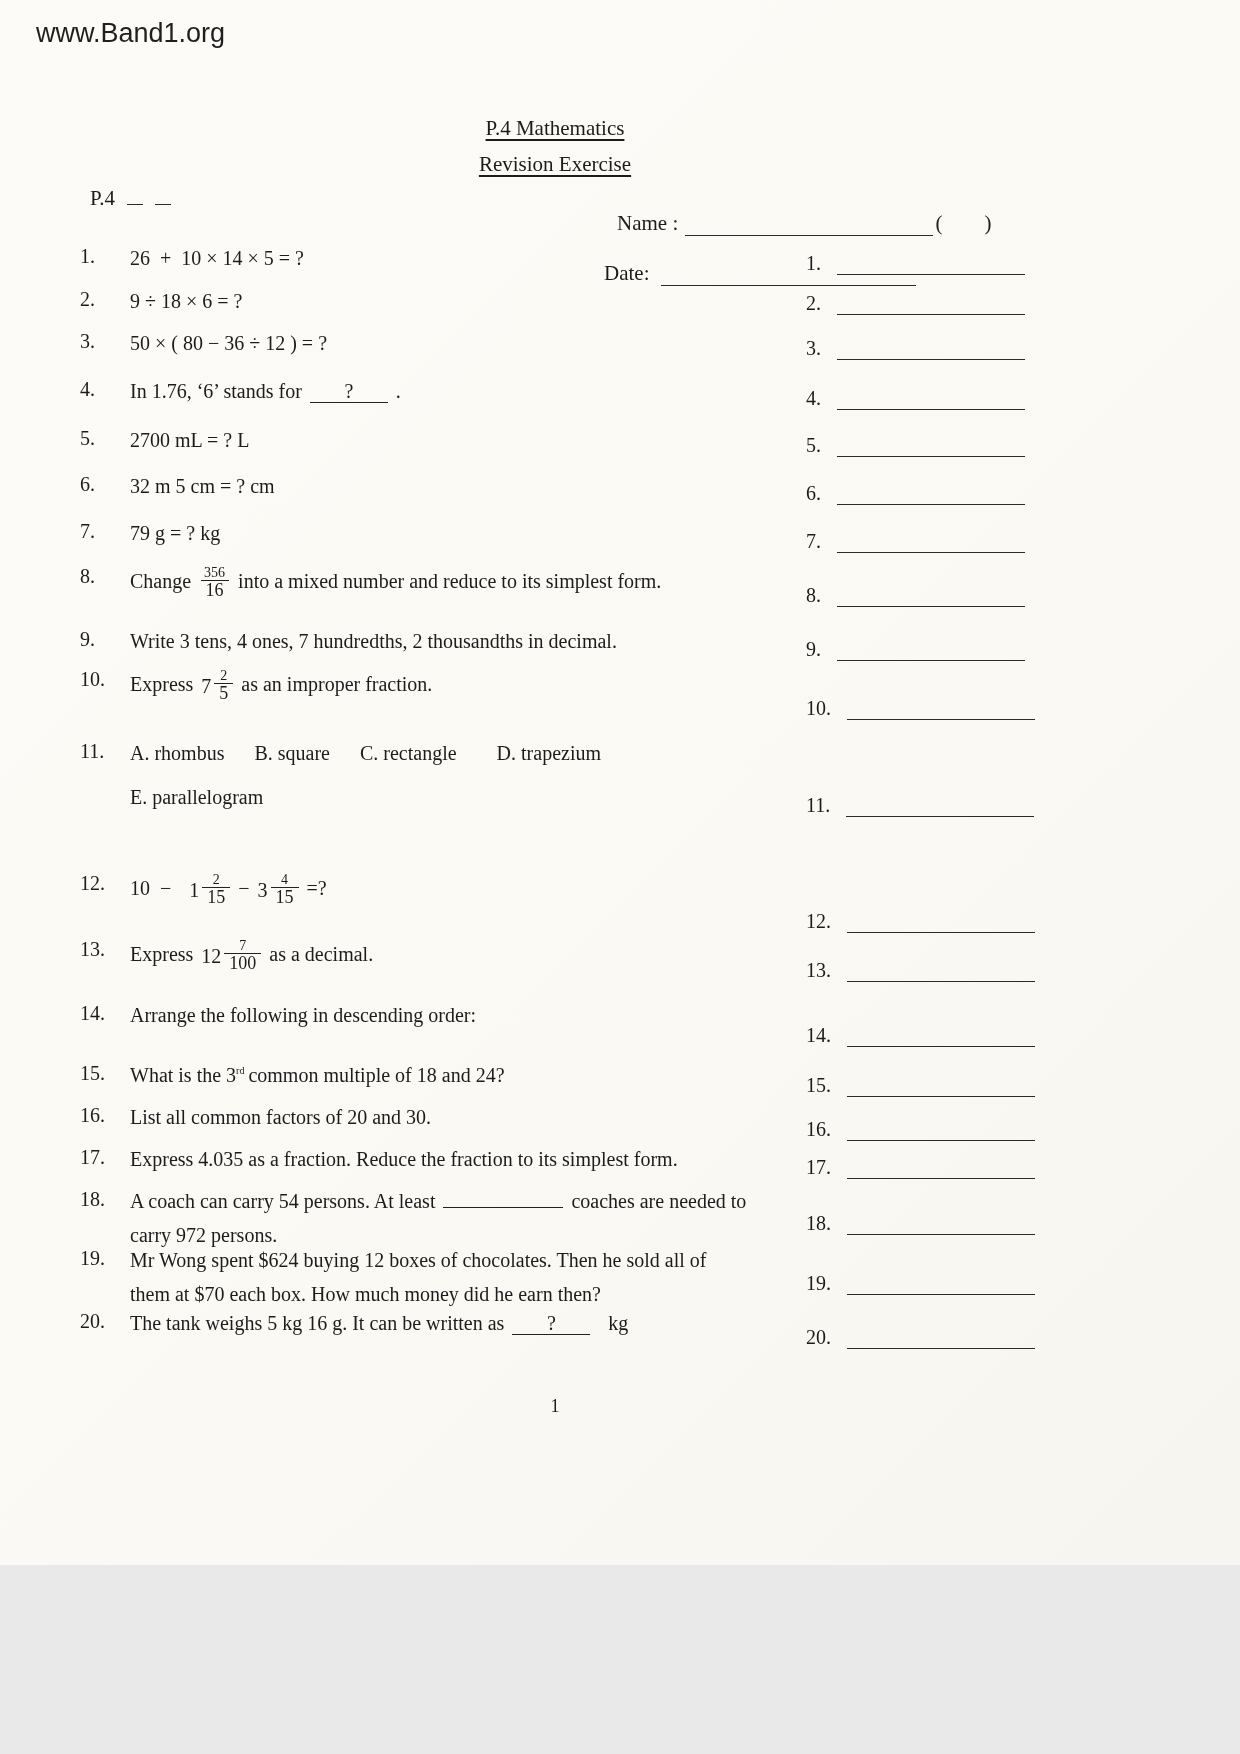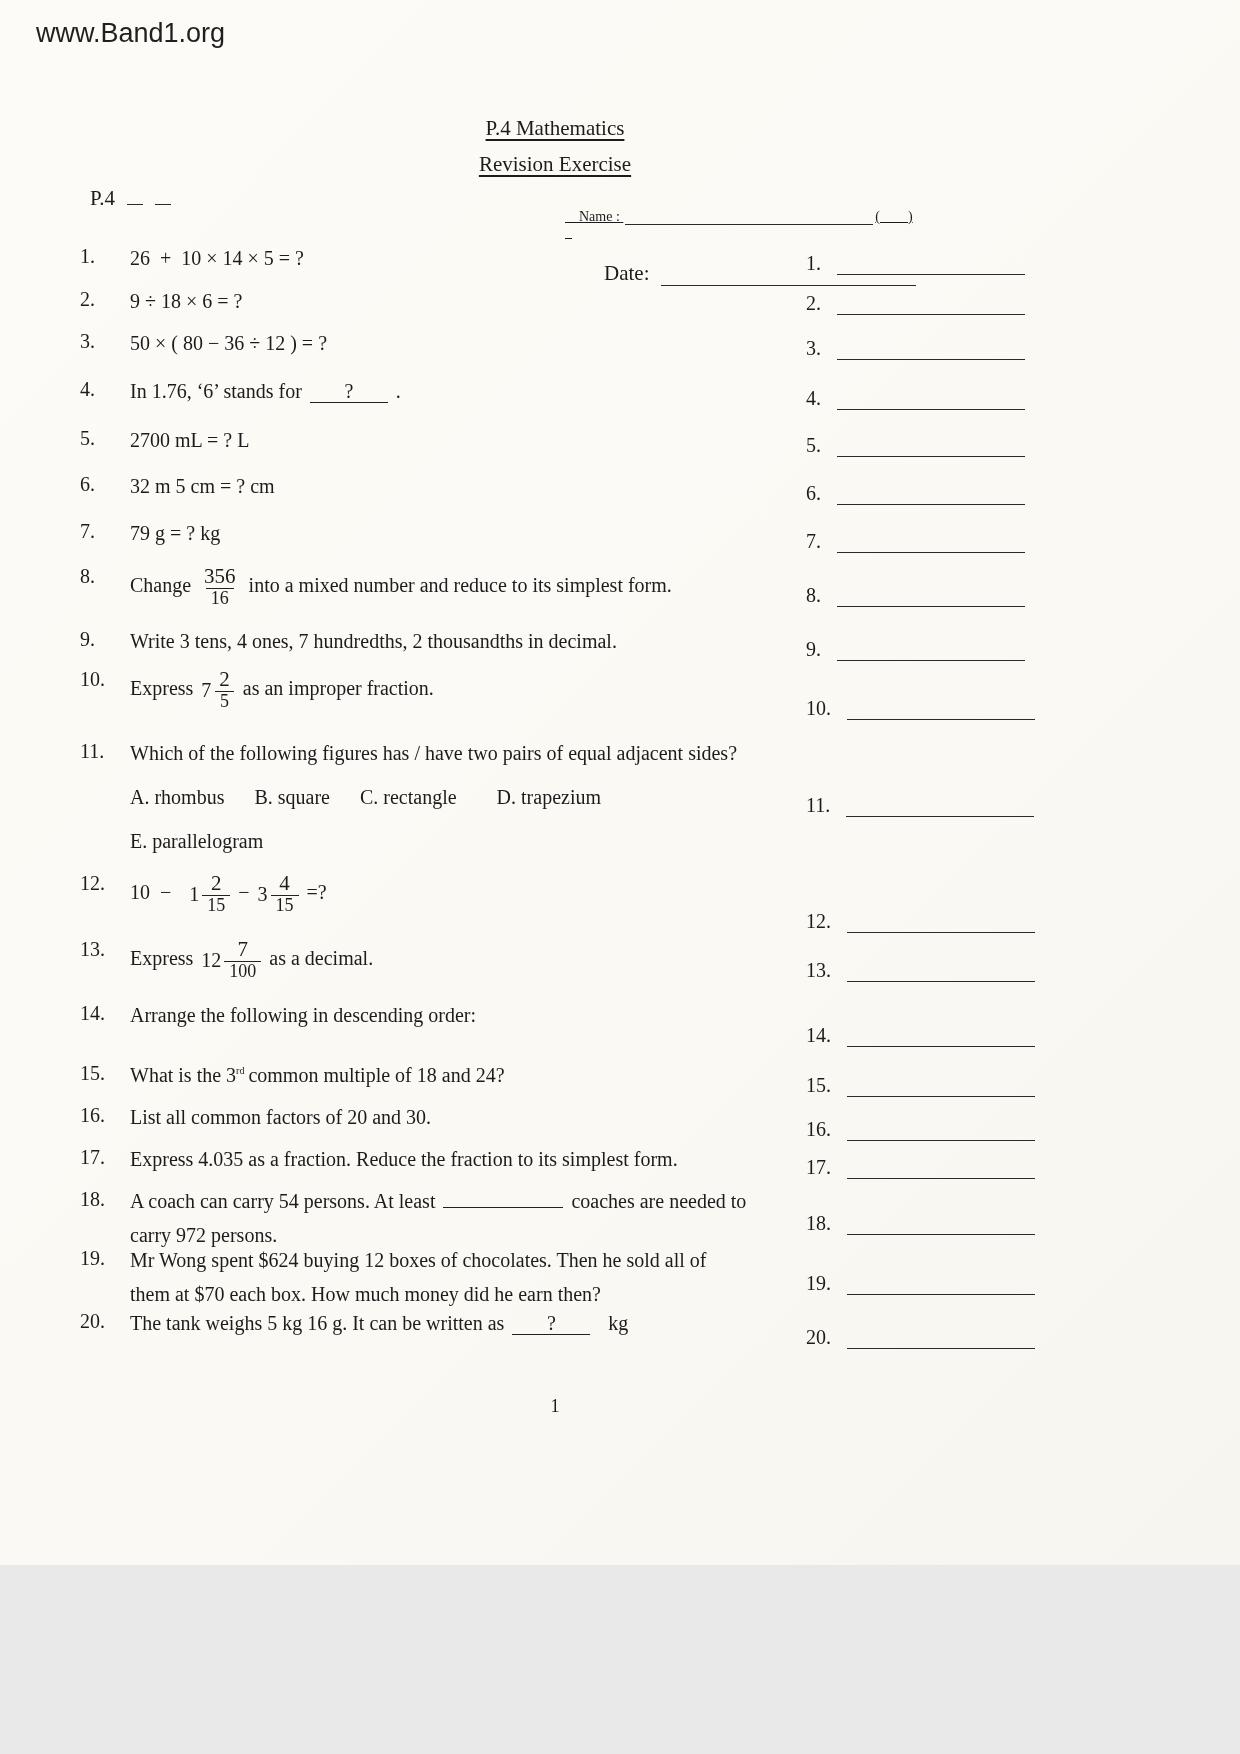--- a/index.html
+++ b/index.html
@@ -22,37 +22,37 @@
   }
   .t1, .t2 {
     position:absolute; left:0; width:1110px; text-align:center;
     font-size:21px;
     text-decoration:underline; text-underline-offset:4px;
   }
   .t1 { top:116px; }
   .t2 { top:152px; }
   .hclass { position:absolute; left:90px; top:184px; font-size:21px; }
   .hblank { display:inline-block; width:16px; height:20px; border-bottom:1.6px solid #2a2a2a; margin-left:12px; }
-  .hname { position:absolute; left:565px; top:186px; font-size:14px; white-space:pre;text-decoration:underline; }
+  .hname { position:absolute; left:596px; top:186px; font-size:21px; white-space:pre; }
   .nline { display:inline-block; width:248px; height:22px; border-bottom:1.6px solid #2a2a2a; margin:0 2px; vertical-align:bottom; }
   .paren { white-space:pre; }
   .hdate { position:absolute; left:583px; top:236px; font-size:21px; white-space:pre;font-family:Liberation Serif, serif; }
   .dline { display:inline-block; width:255px; height:22px; border-bottom:1.6px solid #2a2a2a; margin-left:6px; vertical-align:bottom; }
 
   .q-row { position:absolute; left:80px; display:flex; align-items:flex-start; }
   .qnum { width:50px; flex:none; font-size:20px; }
   .qbody { width:680px; font-size:20px; }
   .qline { min-height:26px; line-height:1.3;font-family:Liberation Serif, serif; }
   .qline + .qline { margin-top:8px; }
   #qlayer .q-row:nth-child(11) .qline + .qline { margin-top:18px; }
   .qt { white-space:pre-wrap; }
   .frac { display:inline-flex; align-items:center; vertical-align:middle; margin:0 8px; }
   .frac .whole { margin-right:3px; }
   .fstack { display:inline-flex; flex-direction:column; align-items:center; line-height:1.1; }
-  .fnum { font-size:21px; padding:0 5px; }
+  .fnum { font-size:14px; padding:0 5px; }
   .fden { font-size:18px; padding:0 5px; border-top:1.5px solid #222; }
   .blank { display:inline-block; min-width:70px; border-bottom:1.5px solid #222; text-align:center; margin:0 8px; padding:0 4px; line-height:1.1; }
   .blank.wide { min-width:112px; }
   sup.qsup { font-size:10px; margin-right:4px; }
 
   .a-row { position:absolute; left:806px; display:flex; align-items:flex-end; font-size:20px; }
   .anum { flex:none; }
   .aline { width:188px; height:24px; border-bottom:1.5px solid #2b2b2b; margin-left:16px; }
 
   .pageno { position:absolute; left:0; width:1110px; top:1396px; text-align:center; font-size:18px; }
@@ -145,21 +145,20 @@
               <span class="fstack">
                 <span class="fnum">2</span>
                 <span class="fden">5</span>
               </span>
             </span><span class="qt">as an improper fraction.</span></div>
         </div>
       </div>
       <div class="q-row" style="top: 740px;">
         <div class="qnum">11.</div>
         <div class="qbody">
-          <div class="qline"><span class="qt">Which of the following figures has / have two pairs of equal adjacent sides?</span></div>
           <div class="qline"><span class="qt">A. rhombus      B. square      C. rectangle        D. trapezium</span></div>
           <div class="qline"><span class="qt">E. parallelogram</span></div>
         </div>
       </div>
       <div class="q-row" style="top: 872px;">
         <div class="qnum">12.</div>
         <div class="qbody">
           <div class="qline"><span class="qt">10  −  </span><span class="frac">
               <span class="whole">1</span>
               <span class="fstack">

